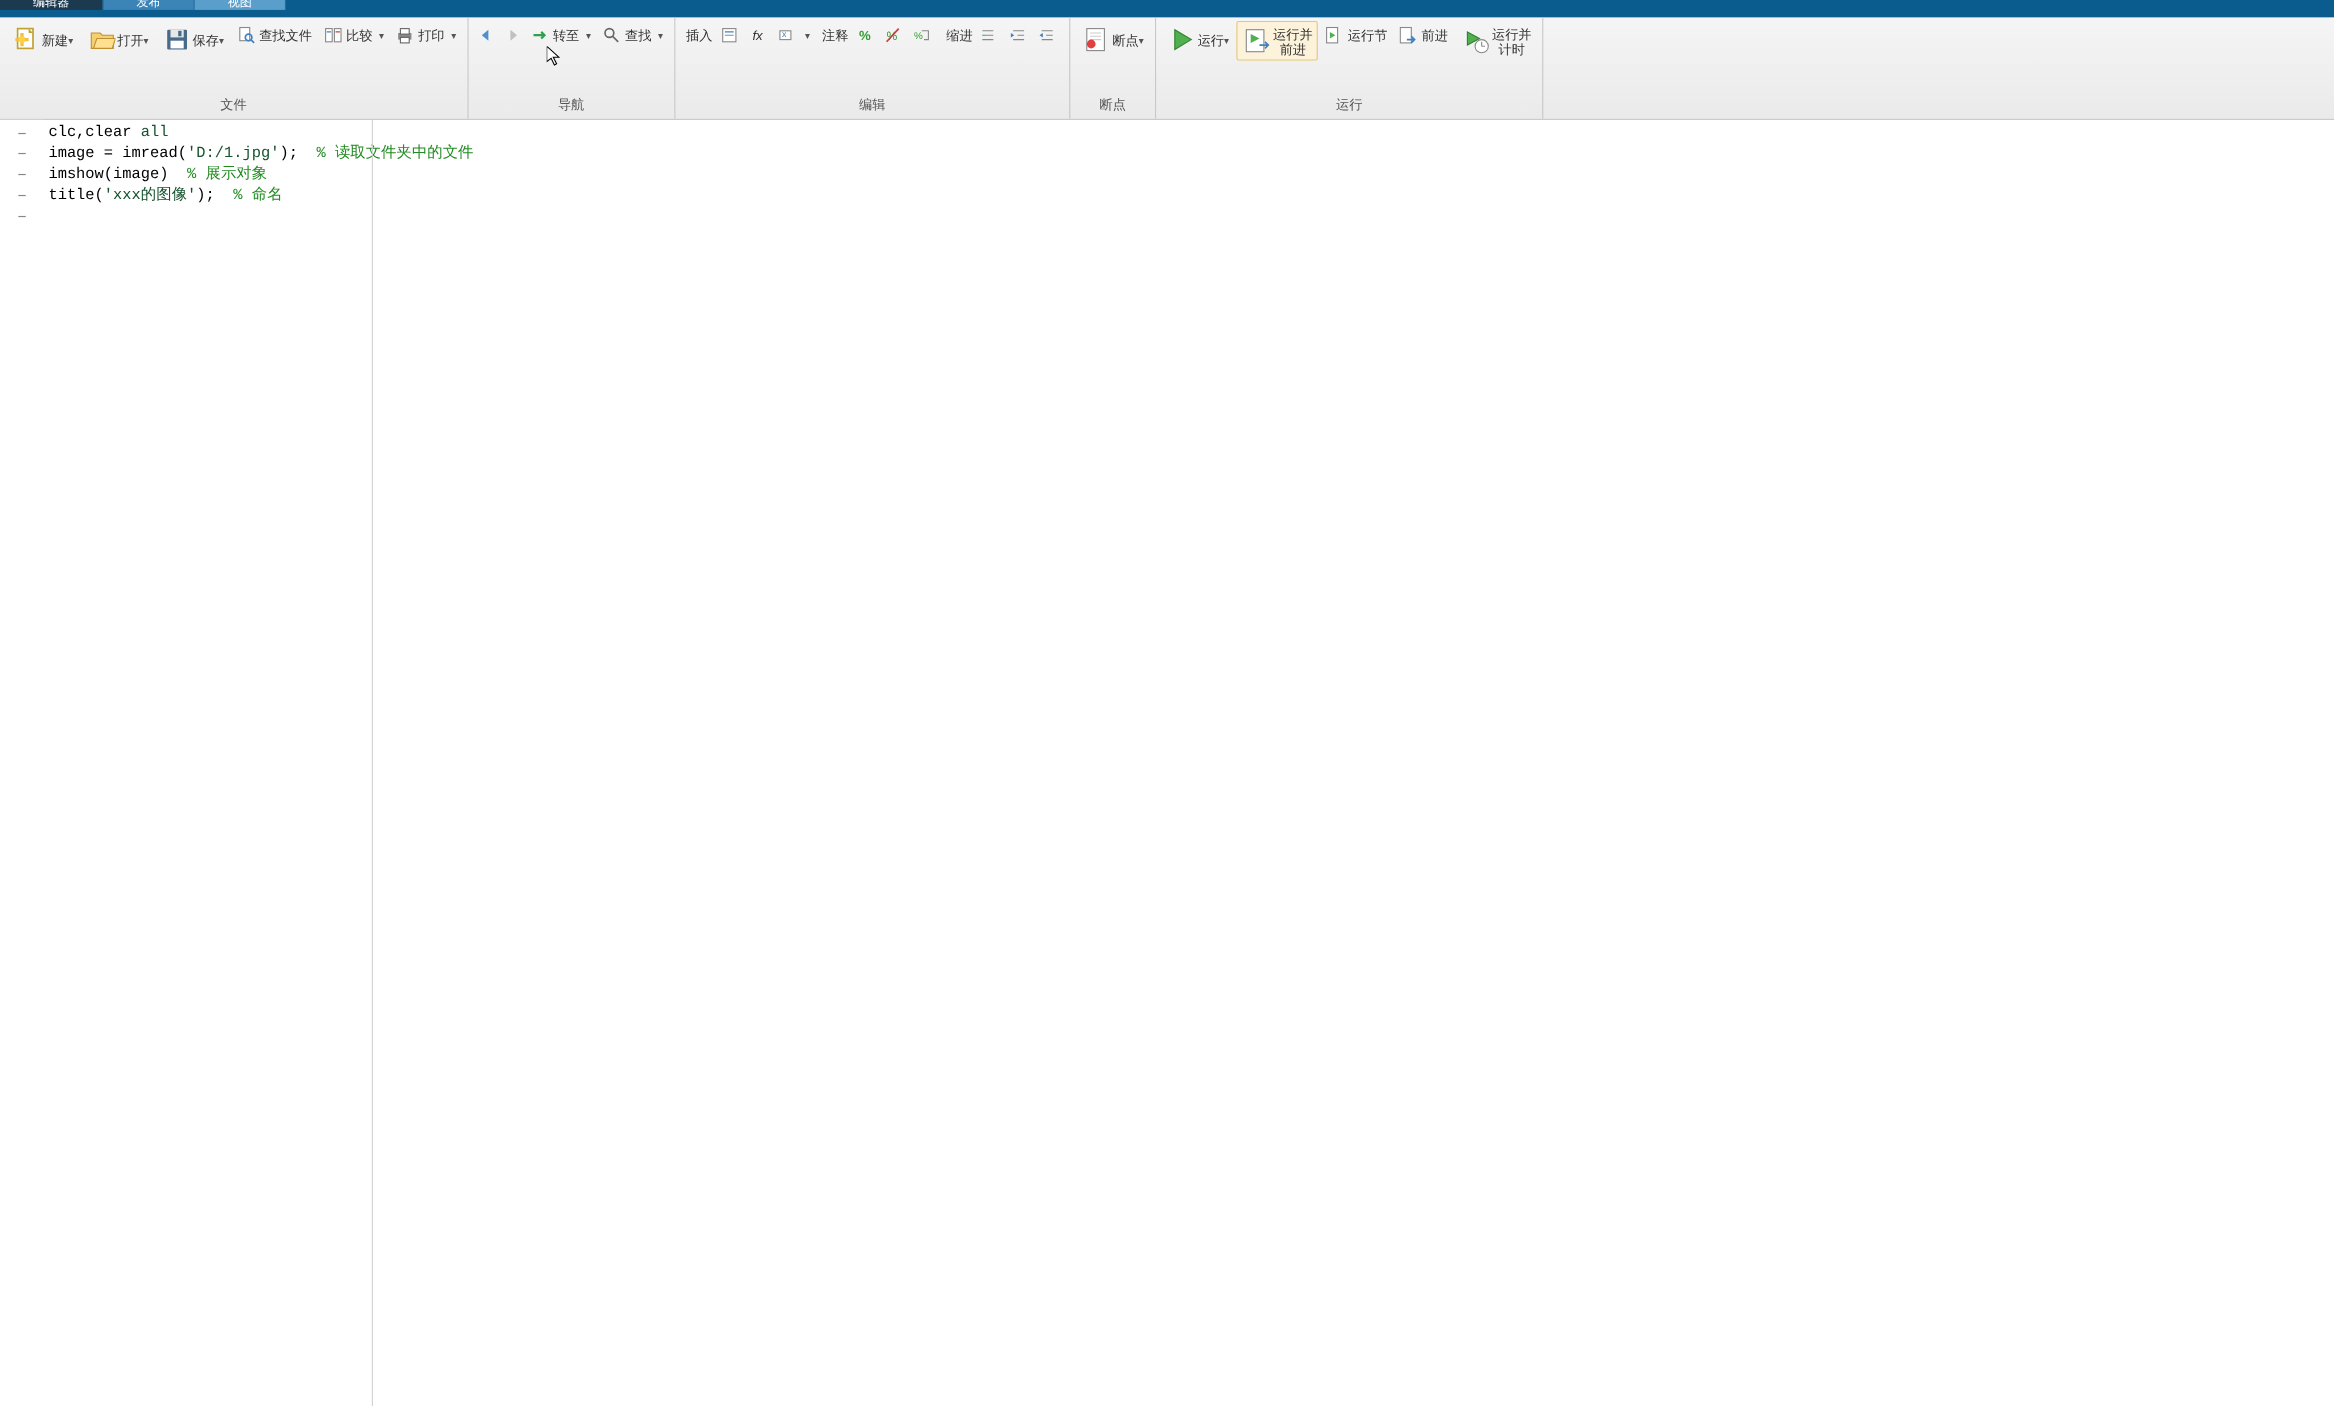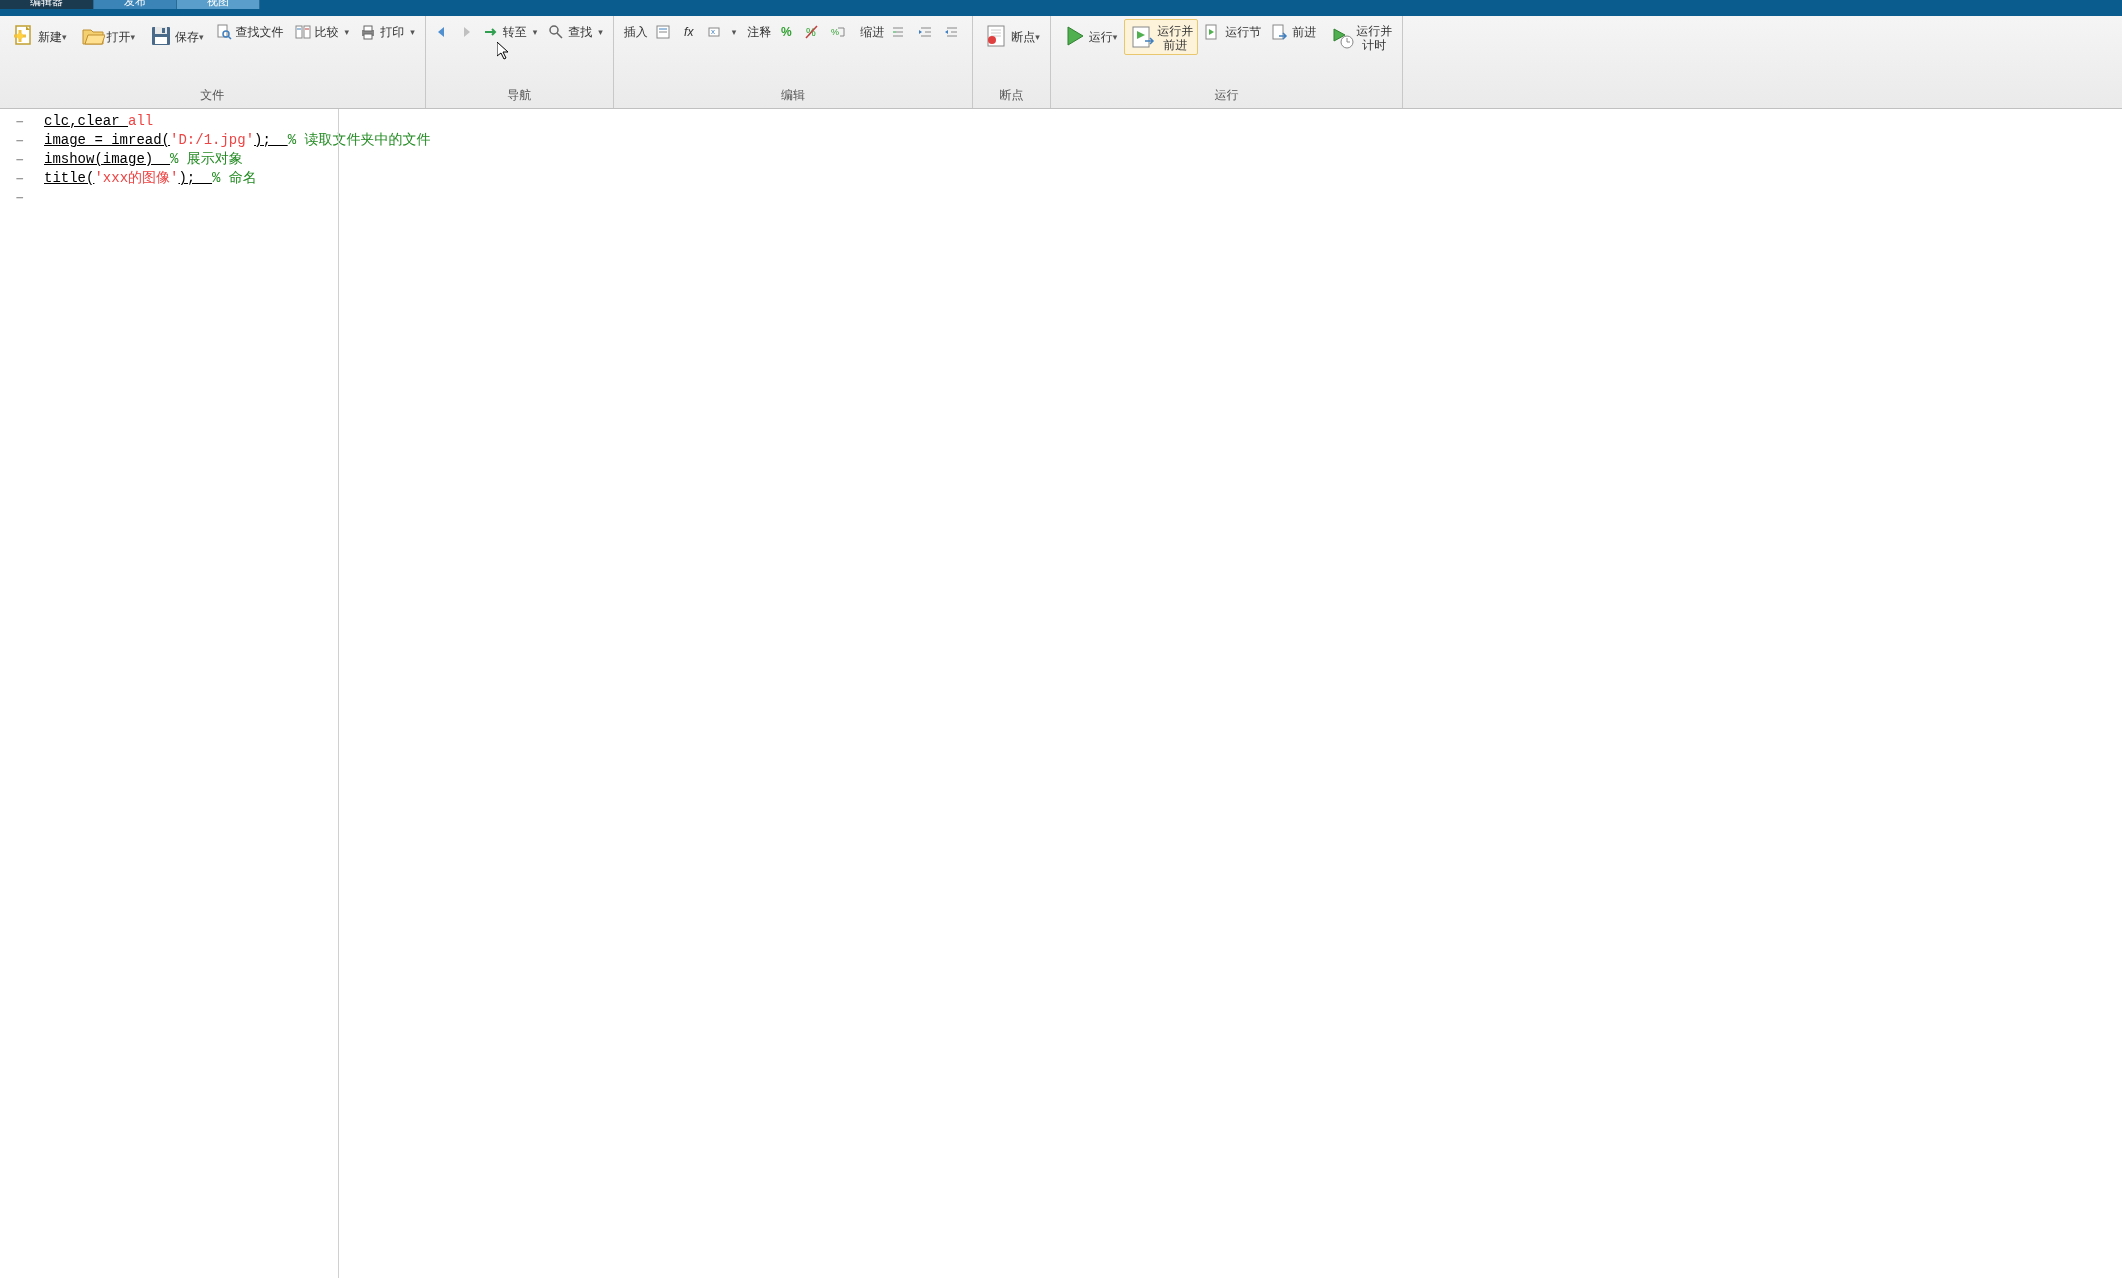--- a/index.html
+++ b/index.html
@@ -165,23 +165,23 @@
   position: relative;
   font-family: Consolas, "Courier New", monospace;
   font-size: 14px;
 }
 .code-line {
   height: 19px;
   line-height: 19px;
   white-space: pre;
   padding-left: 4px;
 }
-.str { color: #ef4444; }
+.str { color: #14532d; }
 .cmt { color: #228b22; }
-.txt { color: #000; text-decoration: underline; }
+.txt { color: #000; }
 .split-line {
   position: absolute;
   left: 298px;
   top: 0;
   bottom: 0;
   width: 1px;
   background: #d0d0d0;
 }
 .cursor-arrow {
   position: absolute;

